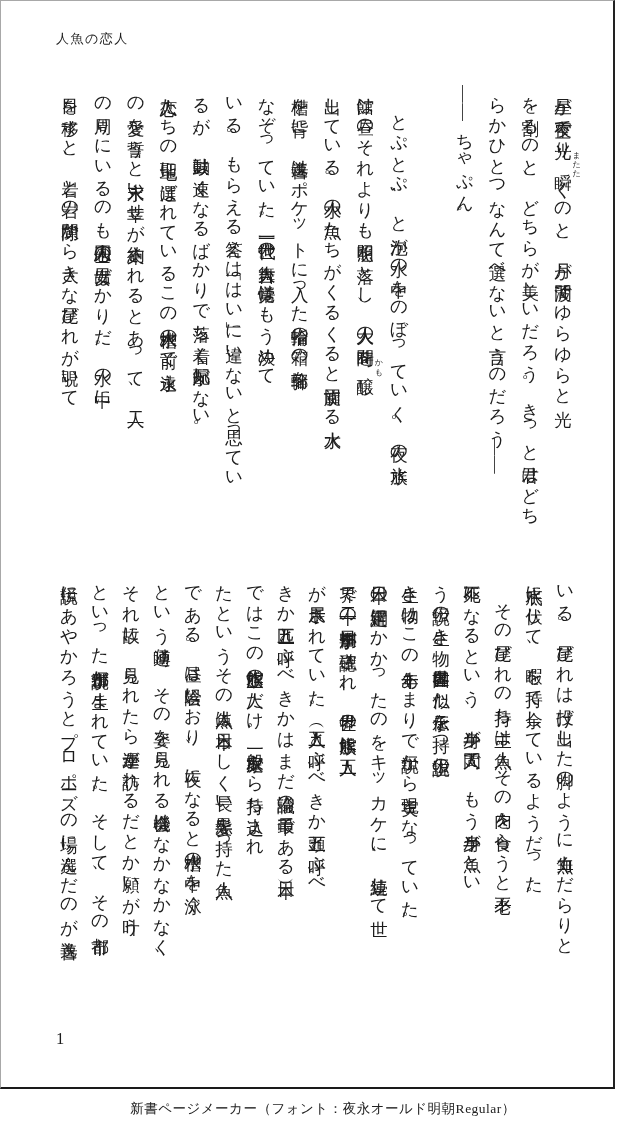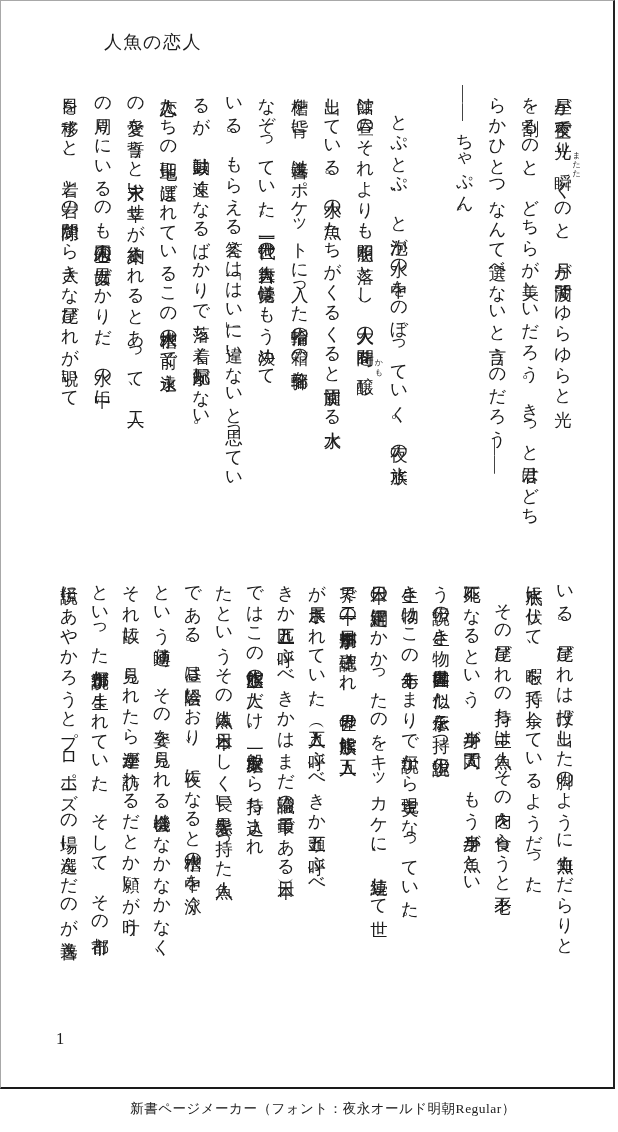--- a/index.html
+++ b/index.html
@@ -25,24 +25,23 @@
     border-top: 1px solid #a8a8a8;
     border-left: 1px solid #a8a8a8;
     border-right: 2px solid #222222;
     border-bottom: 2px solid #1a1a1a;
   }
 
   .page-title {
     position: absolute;
     top: 29px;
     left: 55px;
-    font-size: 18px;
+    font-size: 13px;
     letter-spacing: 1.5px;
     white-space: nowrap;
-    margin-left: 48px;
   }
 
   .vblock {
     position: absolute;
     right: 33px;
     writing-mode: vertical-rl;
     -webkit-writing-mode: vertical-rl;
     text-orientation: mixed;
     font-size: 17.5px;
     letter-spacing: 0.7px;

